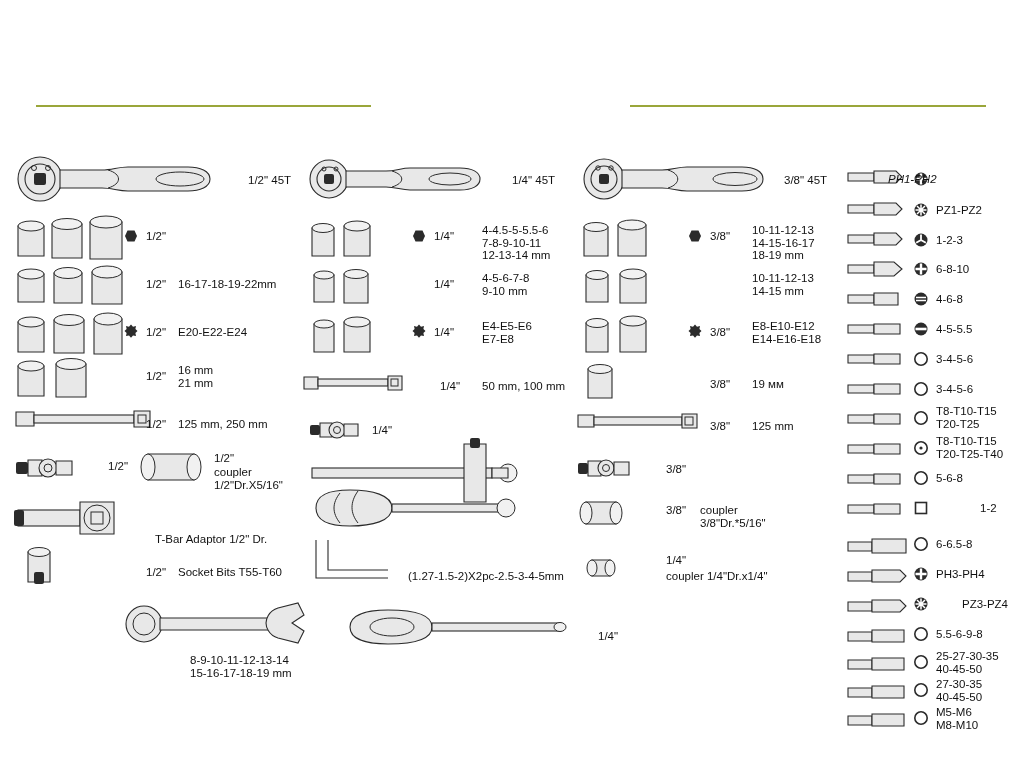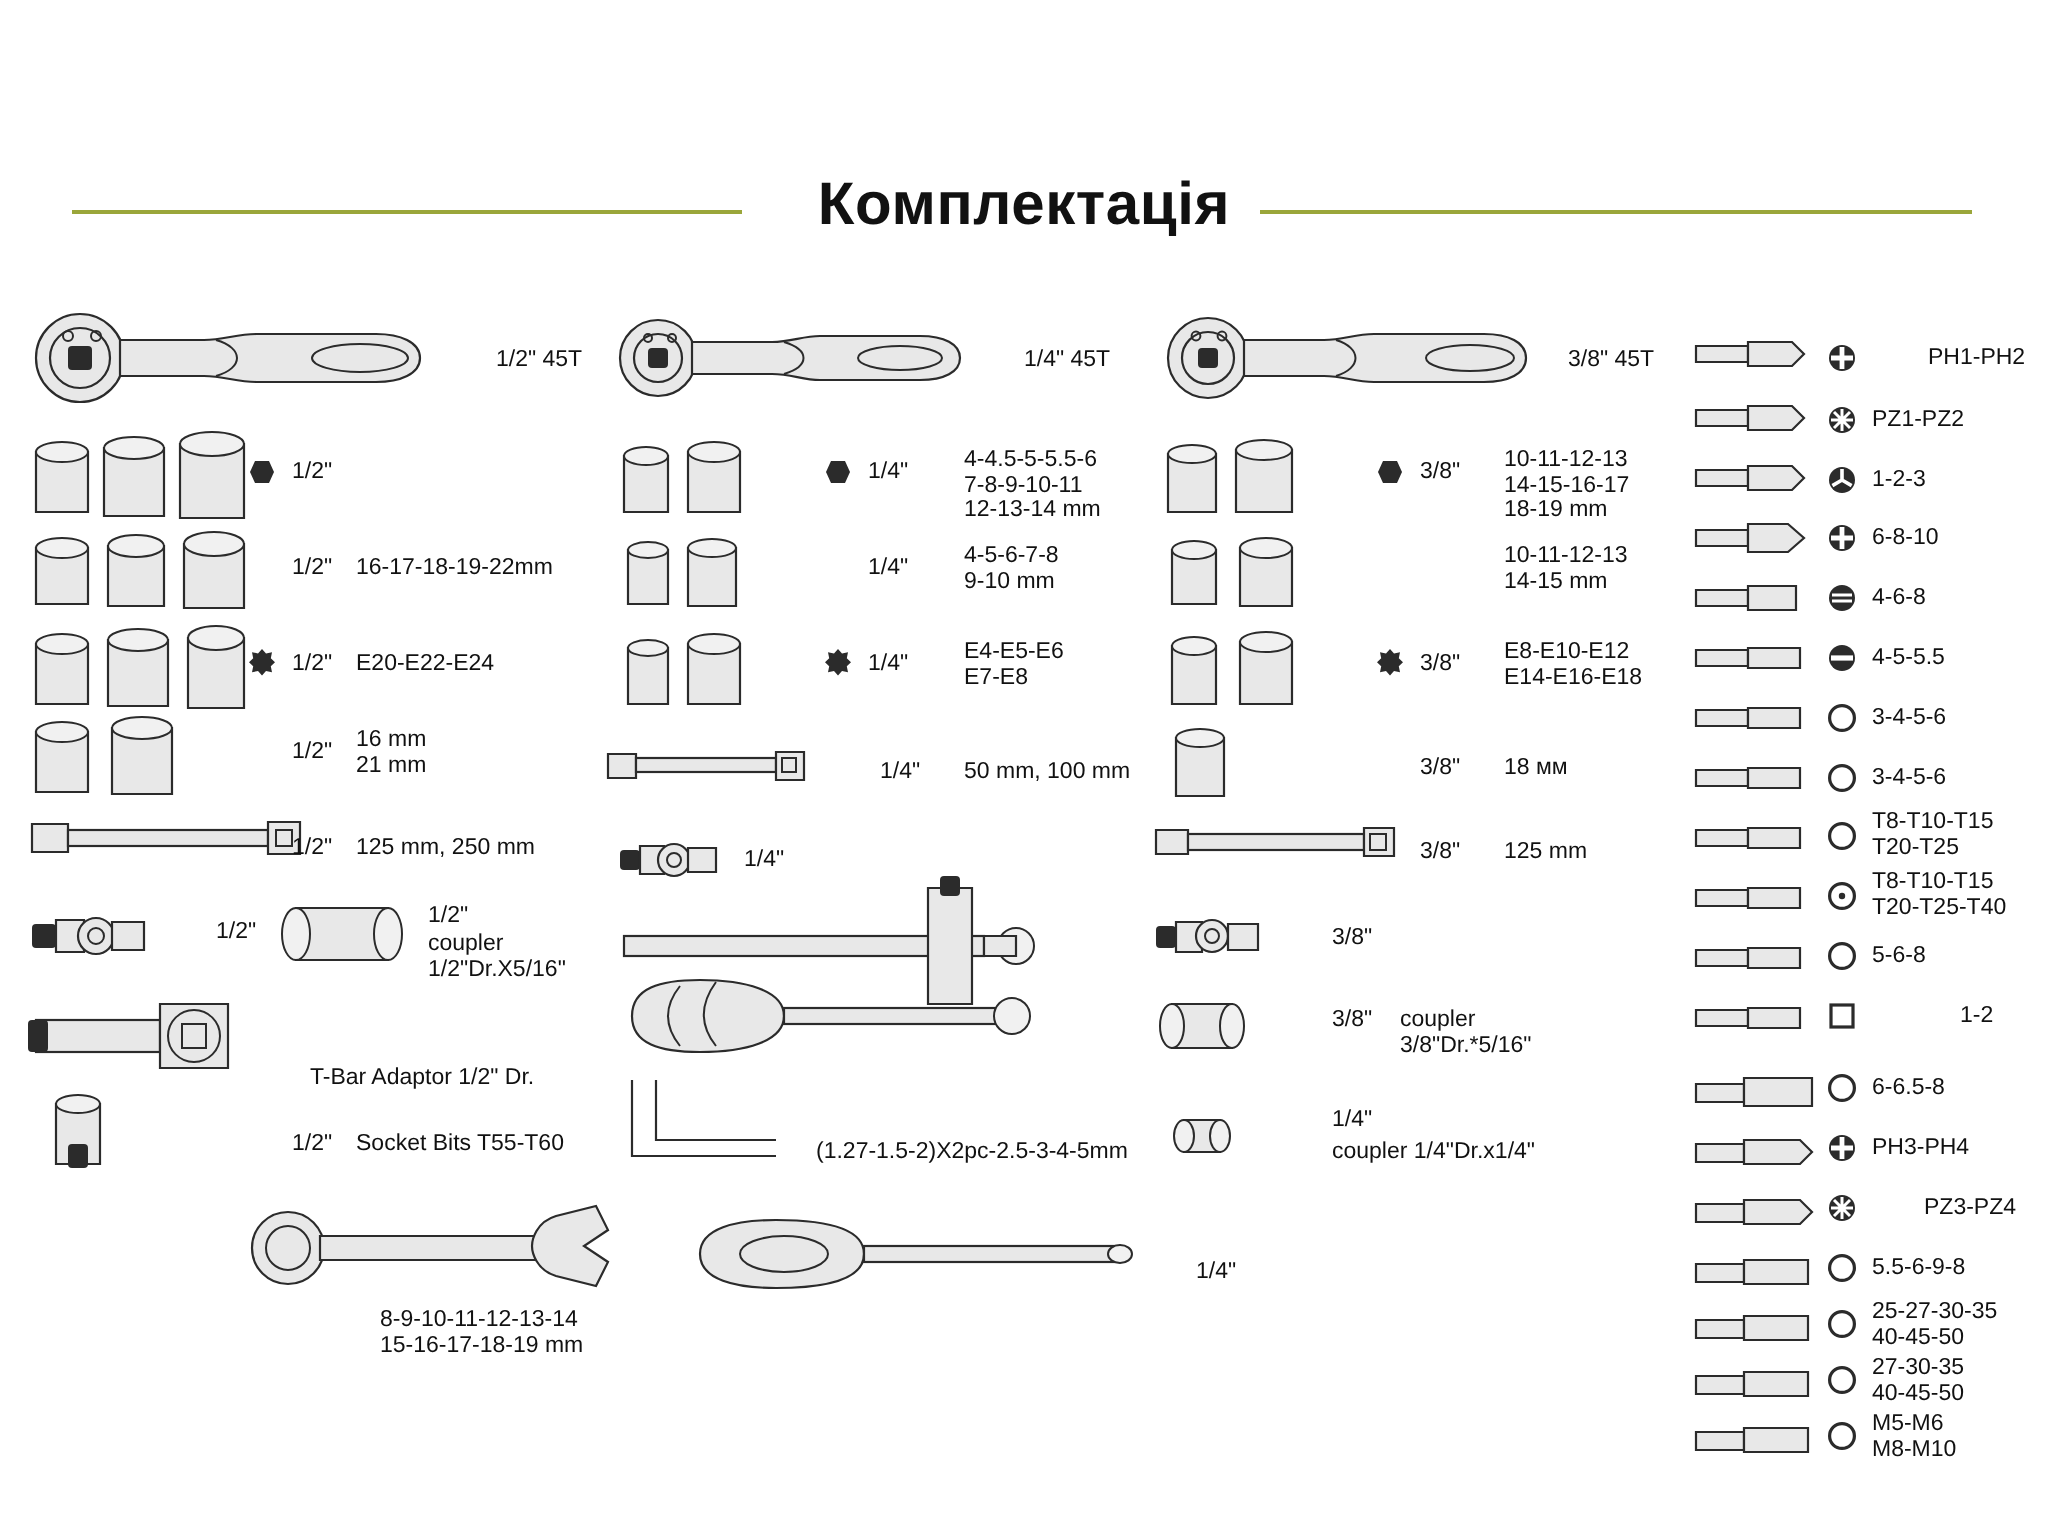--- a/index.html
+++ b/index.html
@@ -41,21 +41,20 @@
   .glyph{position:absolute;width:14px;height:14px;}
 </style>
 </head>
 <body>
 
 <div class="page">
 
   <div class="header">
     <div class="rule left"></div>
     <div class="rule right"></div>
-    <div class="title">Комплектація</div>
   </div>
 
   <div class="shape" style="left:12px;top:158px;">
     <svg width="230" height="42" viewBox="0 0 230 42">
       <path class="fillgrey" d="M6 21 a22 22 0 1 1 44 0 a22 22 0 1 1 -44 0 z"></path>
       <circle class="ln" cx="28" cy="21" r="15"></circle>
       <rect class="blk" x="22" y="15" width="12" height="12" rx="2"></rect>
       <circle class="ln2" cx="22" cy="10" r="2.5"></circle>
       <circle class="ln2" cx="36" cy="10" r="2.5"></circle>
       <path class="fillgrey" d="M48 12 h42 c10 0 16 -3 26 -3 h60 c12 0 22 4 22 12 c0 8 -10 12 -22 12 h-60 c-10 0 -16 -3 -26 -3 h-42 z"></path>
@@ -358,21 +357,21 @@
   <div class="lbl" style="left:752px;top:320px;">E8-E10-E12
 E14-E16-E18</div>
 
   <div class="shape" style="left:578px;top:360px;">
     <svg width="100" height="42" viewBox="0 0 100 42">
       <path class="fillgrey" d="M10 9 h24 v29 h-24 z"></path>
         <ellipse class="fillgrey2" cx="22" cy="9" rx="12" ry="4.5"></ellipse>
     </svg>
   </div>
   <div class="lbl" style="left:710px;top:378px;">3/8"</div>
-  <div class="lbl" style="left:752px;top:378px;">18 мм</div>
+  <div class="lbl" style="left:752px;top:378px;">19 мм</div>
 
   <div class="shape" style="left:574px;top:408px;">
     <svg width="160" height="26" viewBox="0 0 160 26">
       <path class="fillgrey" d="M4 7 h16 v12 h-16 z"></path>
       <rect class="fillgrey" x="20" y="9" width="88" height="8"></rect>
       <path class="fillgrey" d="M108 6 h15 v14 h-15 z"></path>
       <rect class="ln2" x="111" y="9" width="8" height="8"></rect>
     </svg>
   </div>
   <div class="lbl" style="left:710px;top:420px;">3/8"</div>
@@ -413,21 +412,21 @@
   <div class="shape" style="left:846px;top:168px;">
     <svg width="60" height="18" viewBox="0 0 60 18">
         <path class="fillgrey" d="M2 5 h26 v8 h-26 z"></path>
         <path class="fillgrey" d="M28 3 h22 l6 6 l-6 6 h-22 z"></path>
       </svg>
   </div>
   <svg class="glyph" style="left:914px;top:172px;" viewBox="0 0 14 14">
       <circle cx="7" cy="7" r="6.5" fill="#2b2b2b"></circle>
       <path d="M7 1.5 v11 M1.5 7 h11" stroke="#fff" stroke-width="2.4"></path>
     </svg>
-  <div class="lbl" style="left:964px;top:173px;">PH1-PH2</div>
+  <div class="lbl" style="left:888px;top:173px;font-style:italic;">PH1-PH2</div>
 
   <div class="shape" style="left:846px;top:200px;">
     <svg width="60" height="18" viewBox="0 0 60 18">
         <path class="fillgrey" d="M2 5 h26 v8 h-26 z"></path>
         <path class="fillgrey" d="M28 3 h22 l6 6 l-6 6 h-22 z"></path>
       </svg>
   </div>
   <svg class="glyph" style="left:914px;top:203px;" viewBox="0 0 14 14">
       <circle cx="7" cy="7" r="6.5" fill="#2b2b2b"></circle>
       <path d="M7 1.5 v11 M1.5 7 h11 M3 3 l8 8 M11 3 l-8 8" stroke="#fff" stroke-width="1.5"></path>

